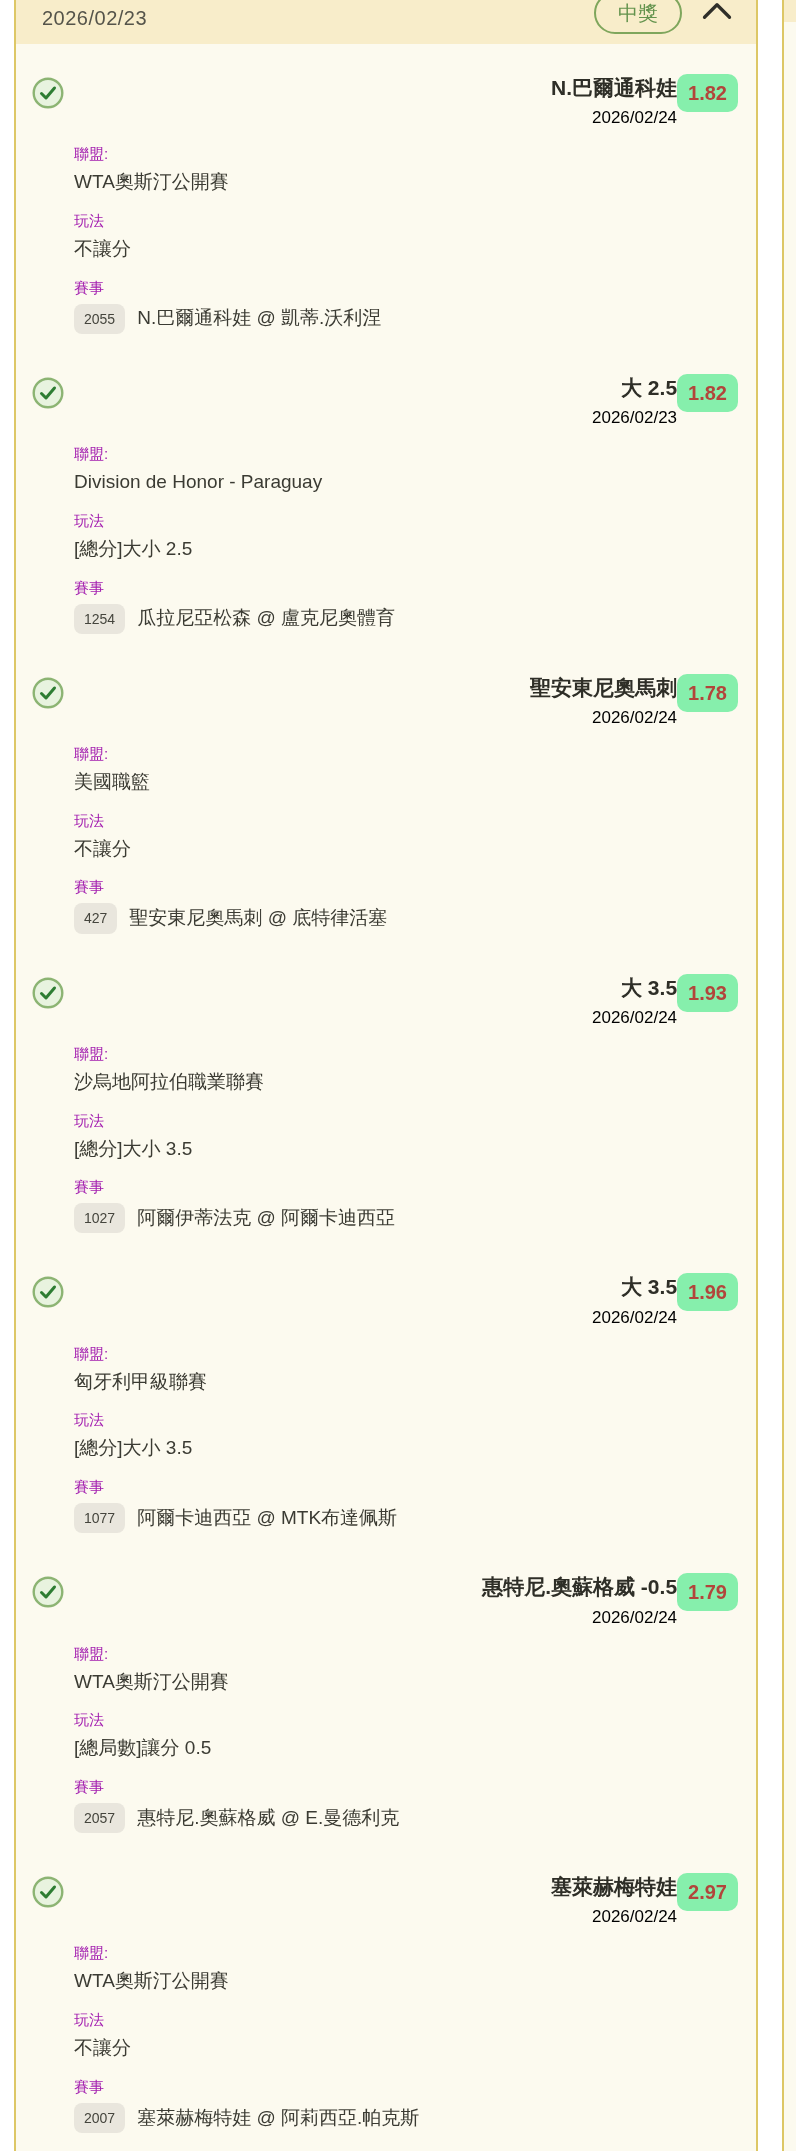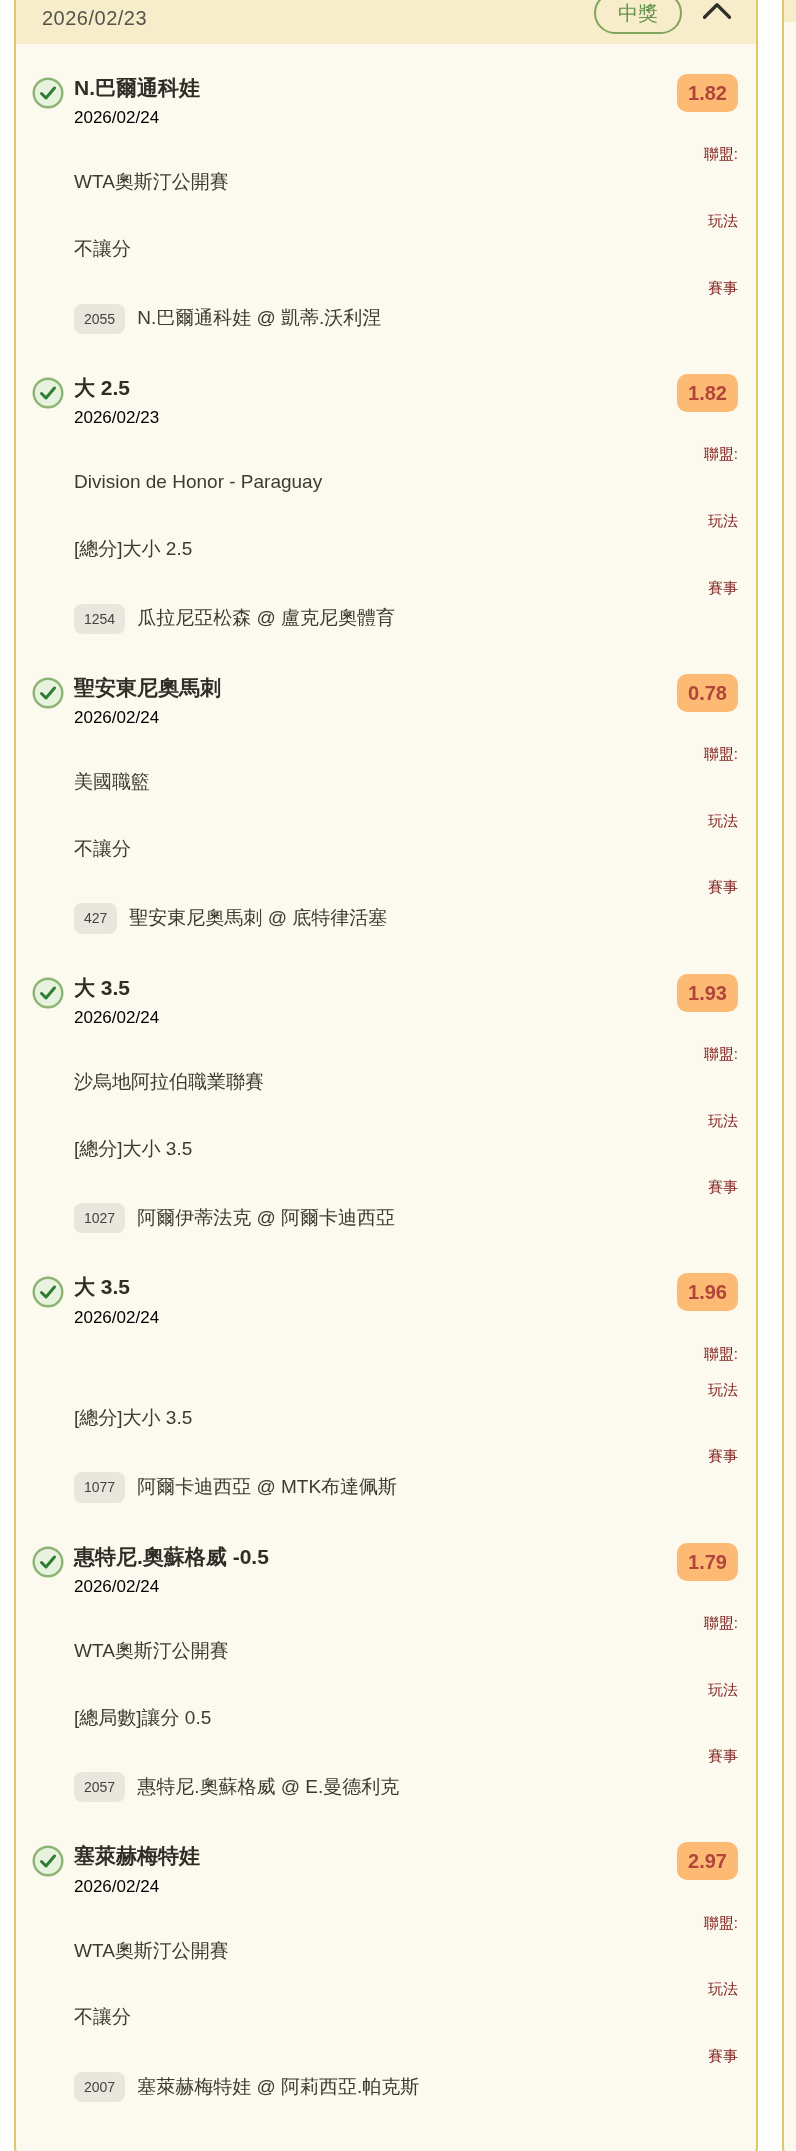--- a/index.html
+++ b/index.html
@@ -61,44 +61,44 @@
     background: transparent;
     border-radius: 999px;
     padding: 8px 22px;
     font-size: 20px;
     line-height: 1.1;
     white-space: nowrap;
   }
   .chevron { display: inline-flex; margin-top: -4px; }
   .entries { padding: 30px 18px 60px 16px; }
   .entry + .entry { margin-top: 40px; }
-  .entry-head { display: flex; align-items: flex-start; }
+  .entry-head { display: flex; align-items: flex-start; text-align: right; }
   .check-icon { flex: 0 0 32px; width: 32px; height: 32px; margin-top: 3px; }
   .head-text { margin-left: 10px; flex: 1 1 auto; min-width: 0; }
   .title {
     font-size: 21px;
     font-weight: 700;
     color: #2e2e27;
     line-height: 1.3;
   }
   .entry-date { font-size: 17px; color: #000000; margin-top: 7px; }
   .odds {
     flex: 0 0 auto;
-    background: #fdba74;
+    background: #86efac;
     color: #b2453b;
     font-weight: 700;
     font-size: 20px;
     padding: 8px 11px;
     border-radius: 10px;
     margin-top: 0px;
     line-height: 1.1;
   }
   .fields { margin-left: 42px; }
   .field { margin-top: 17px; }
-  .label { font-size: 15px; color: #7f1d1d; margin-bottom: 6px; text-align: right; }
+  .label { font-size: 15px; color: #a21caf; margin-bottom: 6px; }
   .value { font-size: 19px; color: #3b3b33; line-height: 1.3; }
   .event-row { display: flex; align-items: center; }
   .event-id {
     display: inline-block;
     background: #e9e6dd;
     border-radius: 8px;
     padding: 6px 10px;
     font-size: 14px;
     color: #45453d;
     margin-right: 12px;
@@ -194,21 +194,21 @@
       <span class="check-icon">
         <svg width="32" height="32" viewBox="0 0 32 32">
           <circle cx="16" cy="16" r="14.3" fill="#e8f3df" stroke="#8cb473" stroke-width="2.4"></circle>
           <path d="M9.5 16.5 L14 21 L22.5 11" stroke="#2e7d33" stroke-width="3" fill="none" stroke-linecap="round" stroke-linejoin="round"></path>
         </svg>
       </span>
       <div class="head-text">
         <div class="title">聖安東尼奧馬刺</div>
         <div class="entry-date">2026/02/24</div>
       </div>
-      <div class="odds">0.78</div>
+      <div class="odds">1.78</div>
     </div>
     <div class="fields">
       <div class="field">
         <div class="label">聯盟:</div>
         <div class="value">美國職籃</div>
       </div>
       <div class="field">
         <div class="label">玩法</div>
         <div class="value">不讓分</div>
       </div>
@@ -265,20 +265,21 @@
       </span>
       <div class="head-text">
         <div class="title">大 3.5</div>
         <div class="entry-date">2026/02/24</div>
       </div>
       <div class="odds">1.96</div>
     </div>
     <div class="fields">
       <div class="field">
         <div class="label">聯盟:</div>
+        <div class="value">匈牙利甲級聯賽</div>
       </div>
       <div class="field">
         <div class="label">玩法</div>
         <div class="value">[總分]大小 3.5</div>
       </div>
       <div class="field">
         <div class="label">賽事</div>
         <div class="value event-row">
           <span class="event-id">1077</span>
           <span class="event-name">阿爾卡迪西亞 @ MTK布達佩斯</span>

